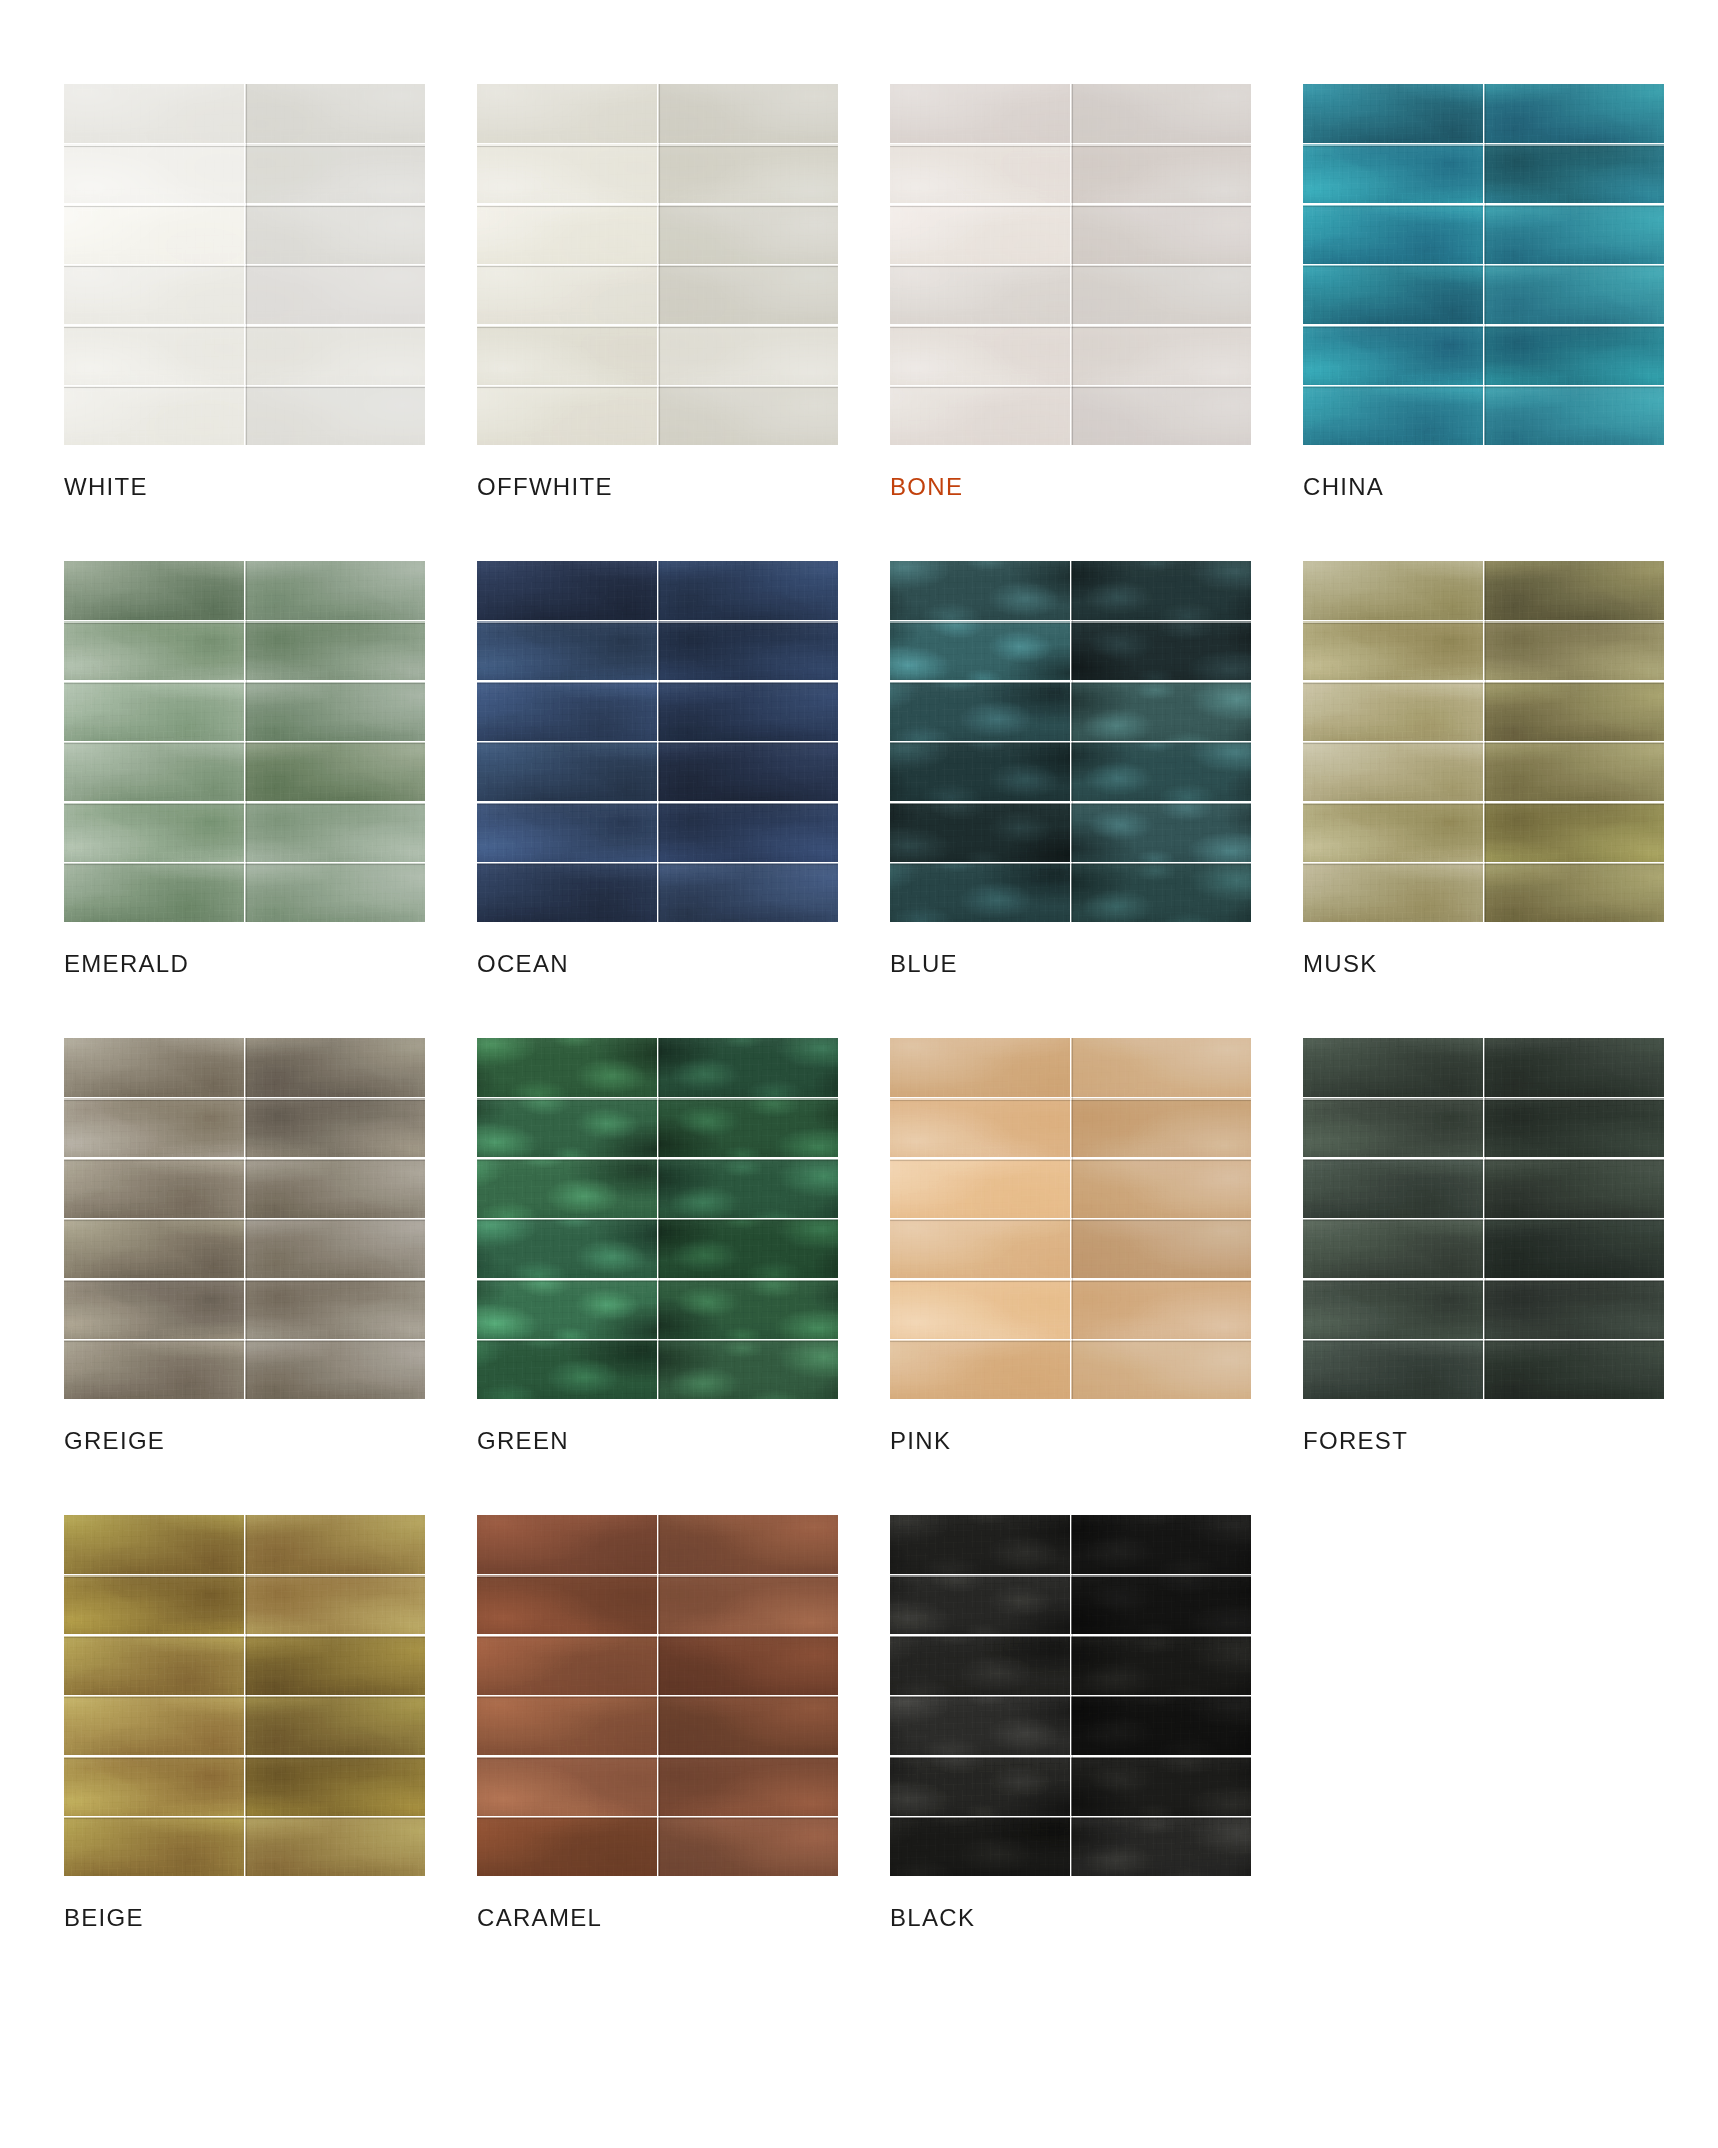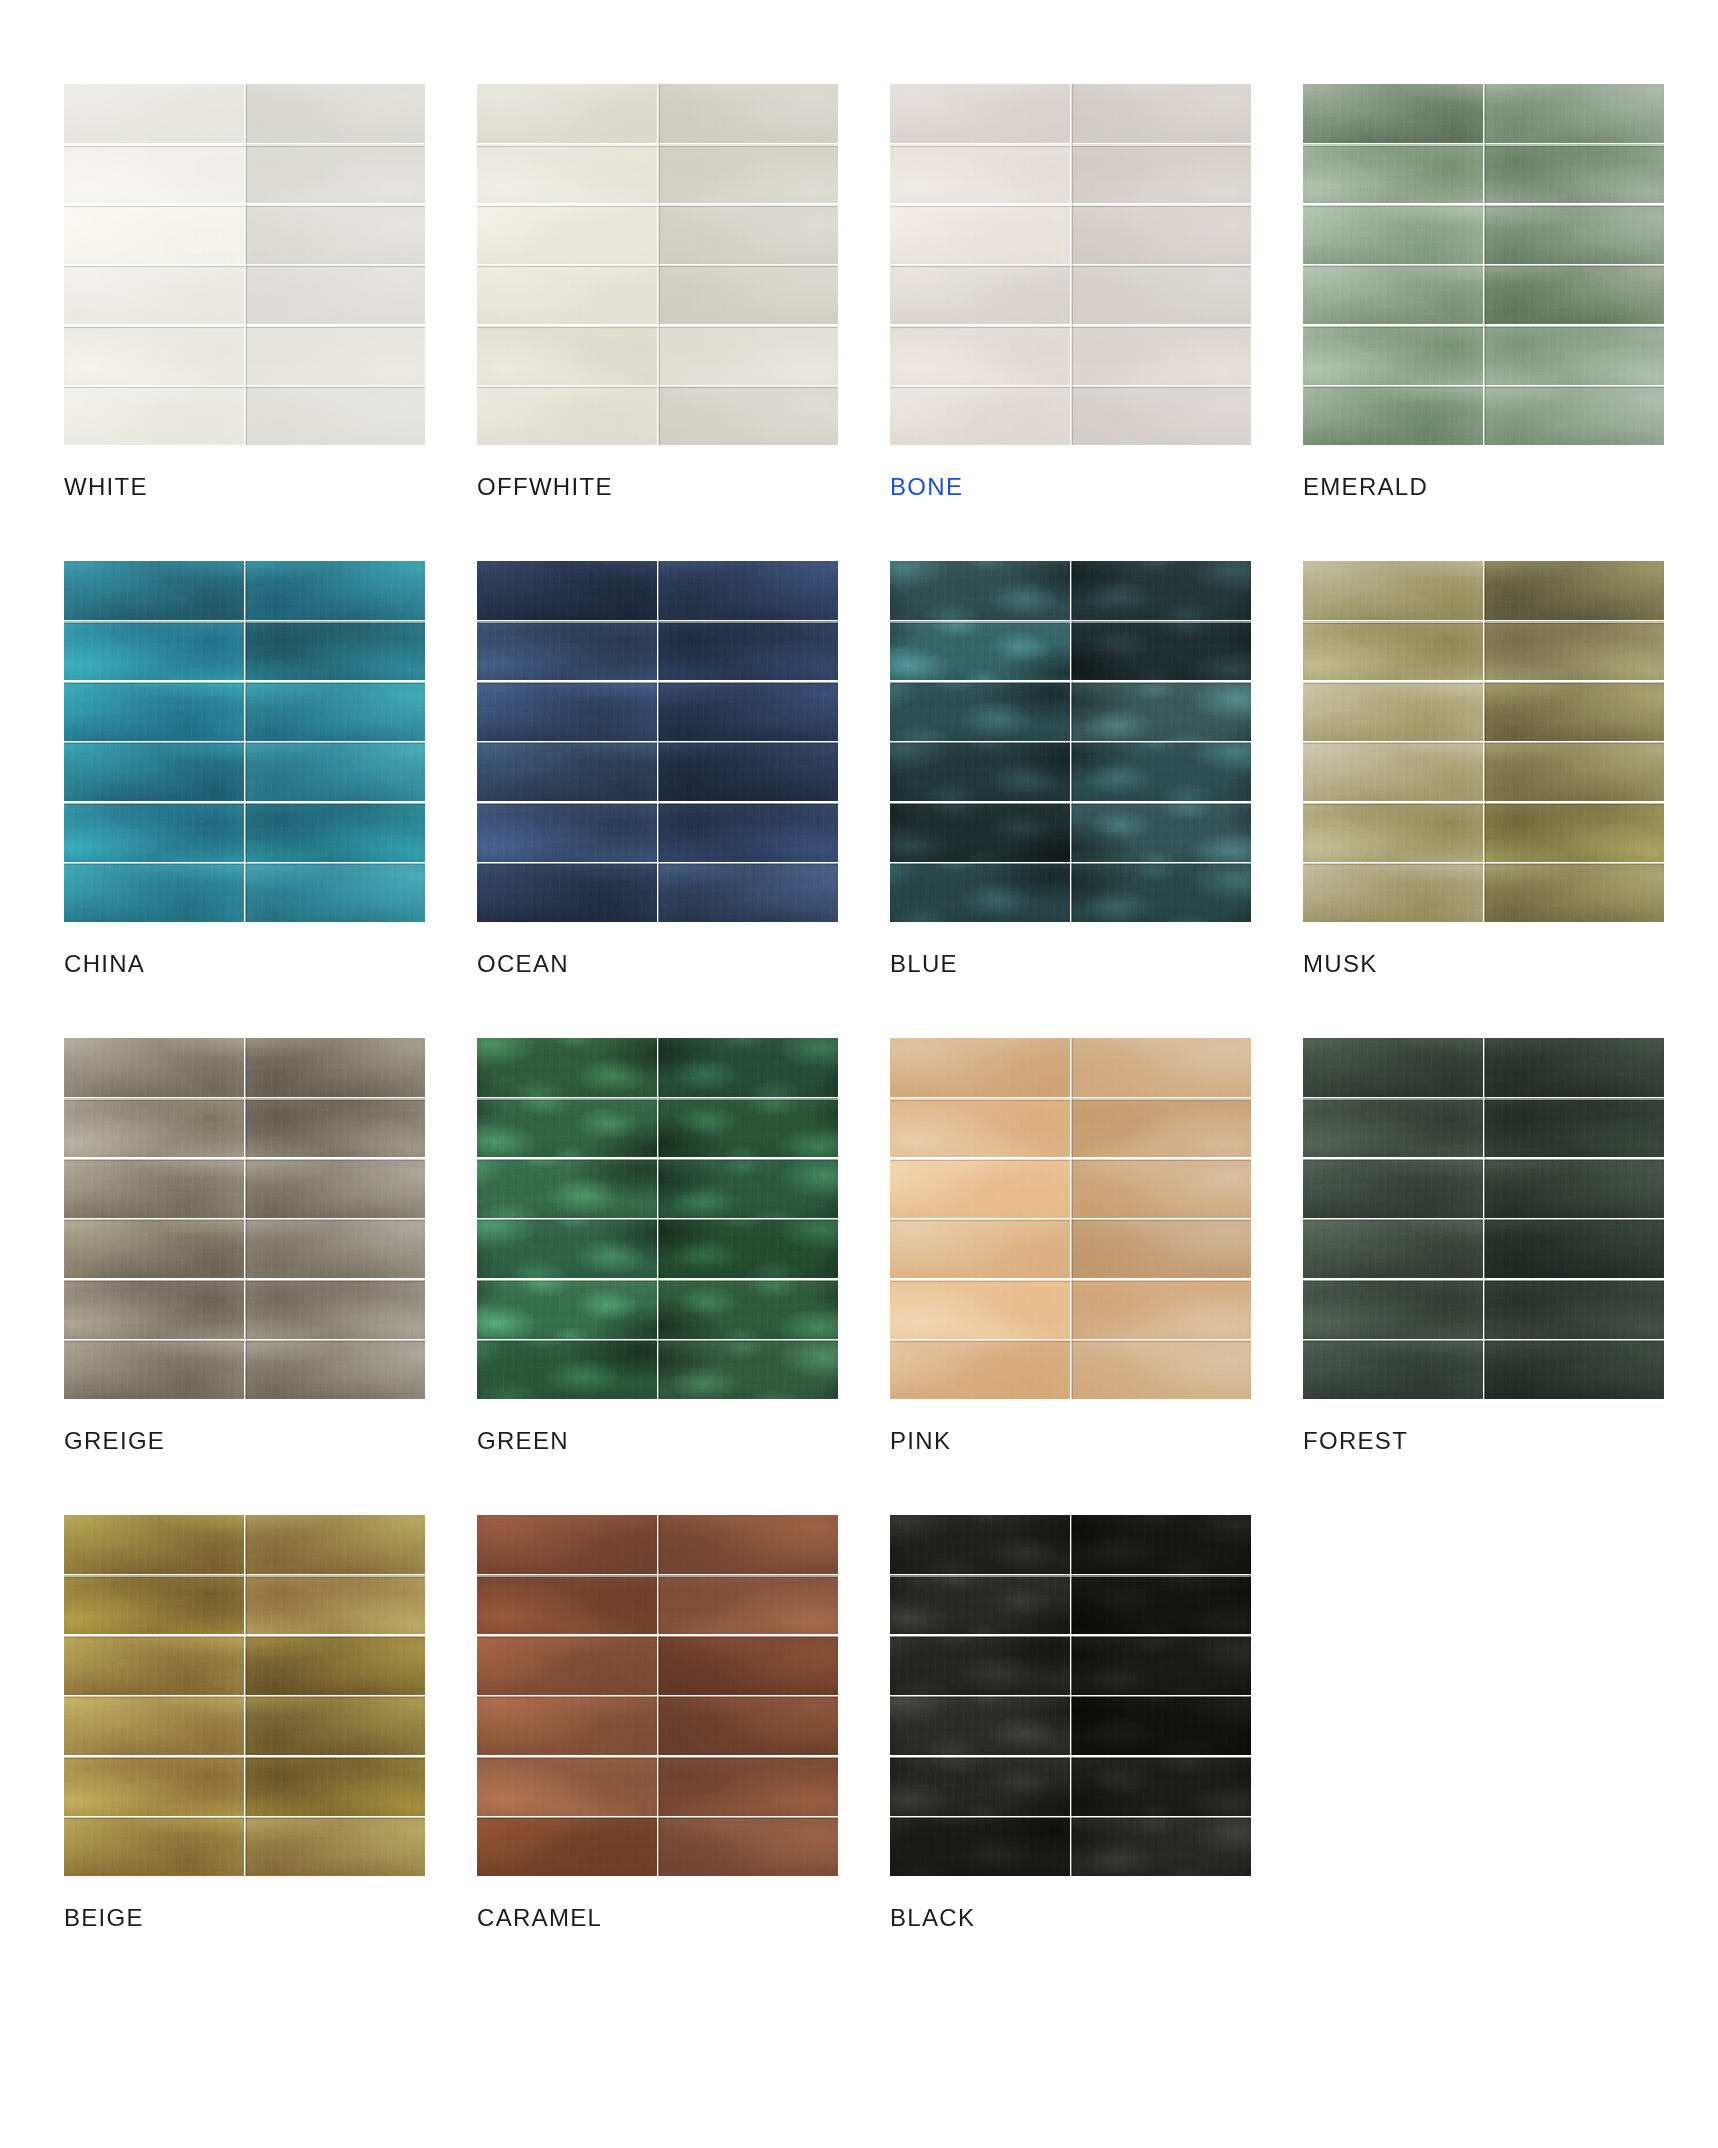--- a/index.html
+++ b/index.html
@@ -231,21 +231,46 @@
           <div class="tile v6" style="background-color: rgb(224, 218, 214); filter: brightness(0.96) saturate(0.978);"></div>
           <div class="joints">
             <div class="joint-h" style="top: 60px;"></div>
             <div class="joint-h" style="top: 120px;"></div>
             <div class="joint-h" style="top: 180px;"></div>
             <div class="joint-h" style="top: 241px;"></div>
             <div class="joint-h" style="top: 301px;"></div>
             <div class="joint-v" style="left: 180px;"></div>
           </div>
         </div>
-        <div class="swatch-label" style="color: #1d4ed8;">BONE</div>
+        <div class="swatch-label" style="color: #c2410c;">BONE</div>
+      </div>
+      <div class="swatch-cell">
+        <div class="tile-panel">
+          <div class="tile v1" style="background-color: rgb(43, 117, 134); filter: brightness(1) saturate(1);"></div>
+          <div class="tile v2" style="background-color: rgb(45, 131, 150); filter: brightness(0.96) saturate(0.978);"></div>
+          <div class="tile v3" style="background-color: rgb(47, 138, 156); filter: brightness(1.03) saturate(1.017);"></div>
+          <div class="tile v4" style="background-color: rgb(39, 112, 127); filter: brightness(0.98) saturate(0.989);"></div>
+          <div class="tile v5" style="background-color: rgb(46, 135, 153); filter: brightness(1.05) saturate(1.028);"></div>
+          <div class="tile v6" style="background-color: rgb(49, 143, 161); filter: brightness(0.97) saturate(0.983);"></div>
+          <div class="tile v1" style="background-color: rgb(42, 123, 140); filter: brightness(1.02) saturate(1.011);"></div>
+          <div class="tile v2" style="background-color: rgb(53, 147, 164); filter: brightness(0.95) saturate(0.972);"></div>
+          <div class="tile v3" style="background-color: rgb(44, 129, 147); filter: brightness(1.04) saturate(1.022);"></div>
+          <div class="tile v4" style="background-color: rgb(40, 128, 144); filter: brightness(0.99) saturate(0.994);"></div>
+          <div class="tile v5" style="background-color: rgb(49, 137, 154); filter: brightness(1.03) saturate(1.017);"></div>
+          <div class="tile v6" style="background-color: rgb(54, 148, 165); filter: brightness(0.96) saturate(0.978);"></div>
+          <div class="joints">
+            <div class="joint-h" style="top: 60px;"></div>
+            <div class="joint-h" style="top: 120px;"></div>
+            <div class="joint-h" style="top: 180px;"></div>
+            <div class="joint-h" style="top: 241px;"></div>
+            <div class="joint-h" style="top: 301px;"></div>
+            <div class="joint-v" style="left: 180px;"></div>
+          </div>
+        </div>
+        <div class="swatch-label" style="color: rgb(28, 28, 28);">CHINA</div>
       </div>
       <div class="swatch-cell">
         <div class="tile-panel">
           <div class="tile v1" style="background-color: rgb(125, 144, 121); filter: brightness(1) saturate(1);"></div>
           <div class="tile v2" style="background-color: rgb(147, 167, 145); filter: brightness(0.96) saturate(0.978);"></div>
           <div class="tile v3" style="background-color: rgb(143, 163, 139); filter: brightness(1.03) saturate(1.017);"></div>
           <div class="tile v4" style="background-color: rgb(135, 156, 132); filter: brightness(0.98) saturate(0.989);"></div>
           <div class="tile v5" style="background-color: rgb(149, 169, 147); filter: brightness(1.05) saturate(1.028);"></div>
           <div class="tile v6" style="background-color: rgb(139, 160, 137); filter: brightness(0.97) saturate(0.983);"></div>
           <div class="tile v1" style="background-color: rgb(146, 166, 143); filter: brightness(1.02) saturate(1.011);"></div>
@@ -257,45 +282,20 @@
           <div class="joints">
             <div class="joint-h" style="top: 60px;"></div>
             <div class="joint-h" style="top: 120px;"></div>
             <div class="joint-h" style="top: 180px;"></div>
             <div class="joint-h" style="top: 241px;"></div>
             <div class="joint-h" style="top: 301px;"></div>
             <div class="joint-v" style="left: 180px;"></div>
           </div>
         </div>
         <div class="swatch-label" style="color: rgb(28, 28, 28);">EMERALD</div>
-      </div>
-      <div class="swatch-cell">
-        <div class="tile-panel">
-          <div class="tile v1" style="background-color: rgb(43, 117, 134); filter: brightness(1) saturate(1);"></div>
-          <div class="tile v2" style="background-color: rgb(45, 131, 150); filter: brightness(0.96) saturate(0.978);"></div>
-          <div class="tile v3" style="background-color: rgb(47, 138, 156); filter: brightness(1.03) saturate(1.017);"></div>
-          <div class="tile v4" style="background-color: rgb(39, 112, 127); filter: brightness(0.98) saturate(0.989);"></div>
-          <div class="tile v5" style="background-color: rgb(46, 135, 153); filter: brightness(1.05) saturate(1.028);"></div>
-          <div class="tile v6" style="background-color: rgb(49, 143, 161); filter: brightness(0.97) saturate(0.983);"></div>
-          <div class="tile v1" style="background-color: rgb(42, 123, 140); filter: brightness(1.02) saturate(1.011);"></div>
-          <div class="tile v2" style="background-color: rgb(53, 147, 164); filter: brightness(0.95) saturate(0.972);"></div>
-          <div class="tile v3" style="background-color: rgb(44, 129, 147); filter: brightness(1.04) saturate(1.022);"></div>
-          <div class="tile v4" style="background-color: rgb(40, 128, 144); filter: brightness(0.99) saturate(0.994);"></div>
-          <div class="tile v5" style="background-color: rgb(49, 137, 154); filter: brightness(1.03) saturate(1.017);"></div>
-          <div class="tile v6" style="background-color: rgb(54, 148, 165); filter: brightness(0.96) saturate(0.978);"></div>
-          <div class="joints">
-            <div class="joint-h" style="top: 60px;"></div>
-            <div class="joint-h" style="top: 120px;"></div>
-            <div class="joint-h" style="top: 180px;"></div>
-            <div class="joint-h" style="top: 241px;"></div>
-            <div class="joint-h" style="top: 301px;"></div>
-            <div class="joint-v" style="left: 180px;"></div>
-          </div>
-        </div>
-        <div class="swatch-label" style="color: rgb(28, 28, 28);">CHINA</div>
       </div>
       <div class="swatch-cell">
         <div class="tile-panel">
           <div class="tile v1" style="background-color: rgb(39, 51, 76); filter: brightness(1) saturate(1);"></div>
           <div class="tile v2" style="background-color: rgb(47, 66, 99); filter: brightness(0.96) saturate(0.978);"></div>
           <div class="tile v3" style="background-color: rgb(51, 71, 100); filter: brightness(1.03) saturate(1.017);"></div>
           <div class="tile v4" style="background-color: rgb(42, 58, 87); filter: brightness(0.98) saturate(0.989);"></div>
           <div class="tile v5" style="background-color: rgb(53, 73, 106); filter: brightness(1.05) saturate(1.028);"></div>
           <div class="tile v6" style="background-color: rgb(44, 61, 92); filter: brightness(0.97) saturate(0.983);"></div>
           <div class="tile v1" style="background-color: rgb(49, 69, 96); filter: brightness(1.02) saturate(1.011);"></div>

